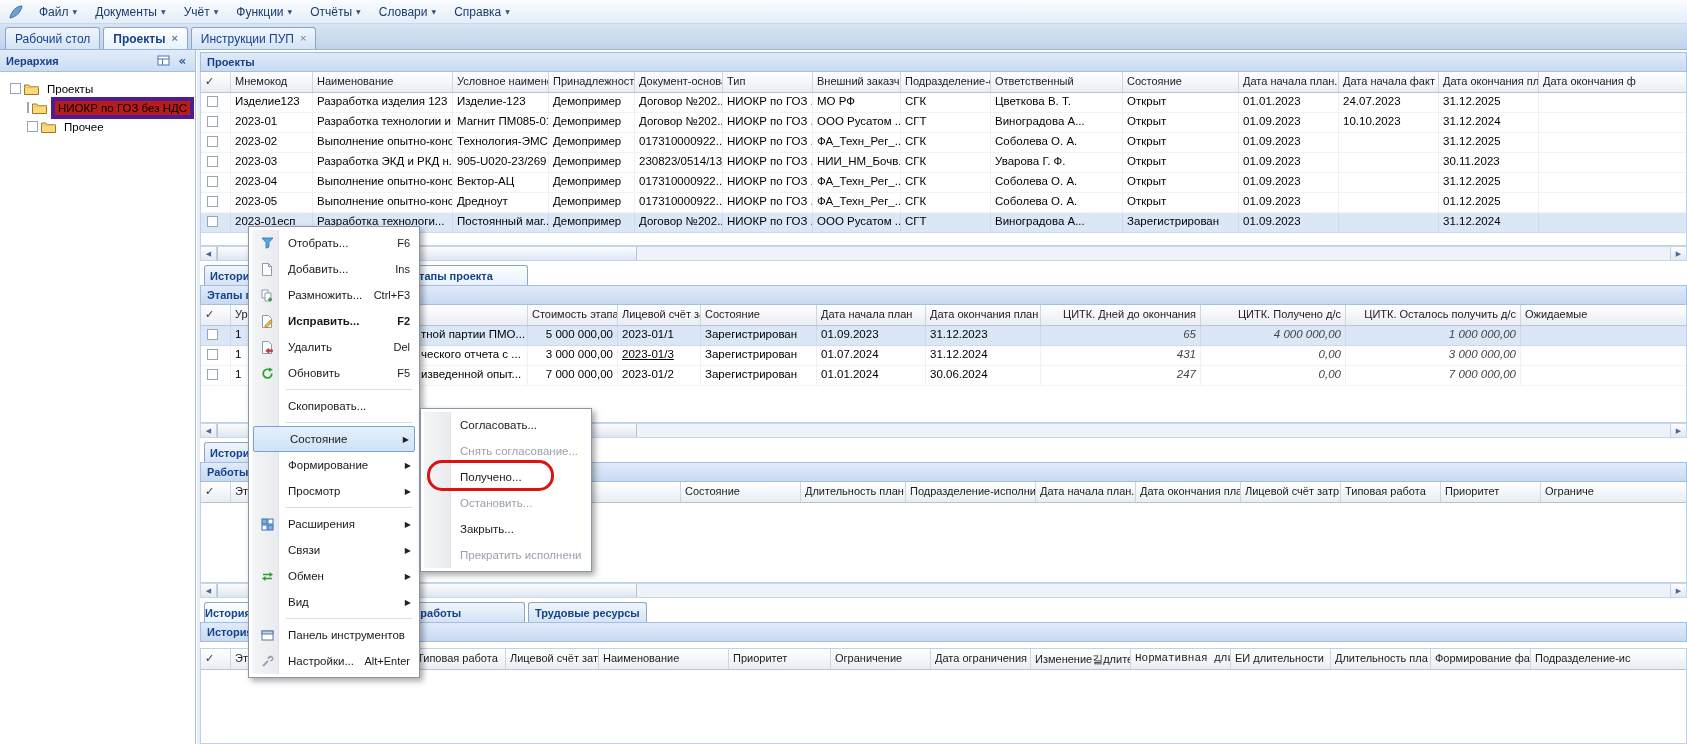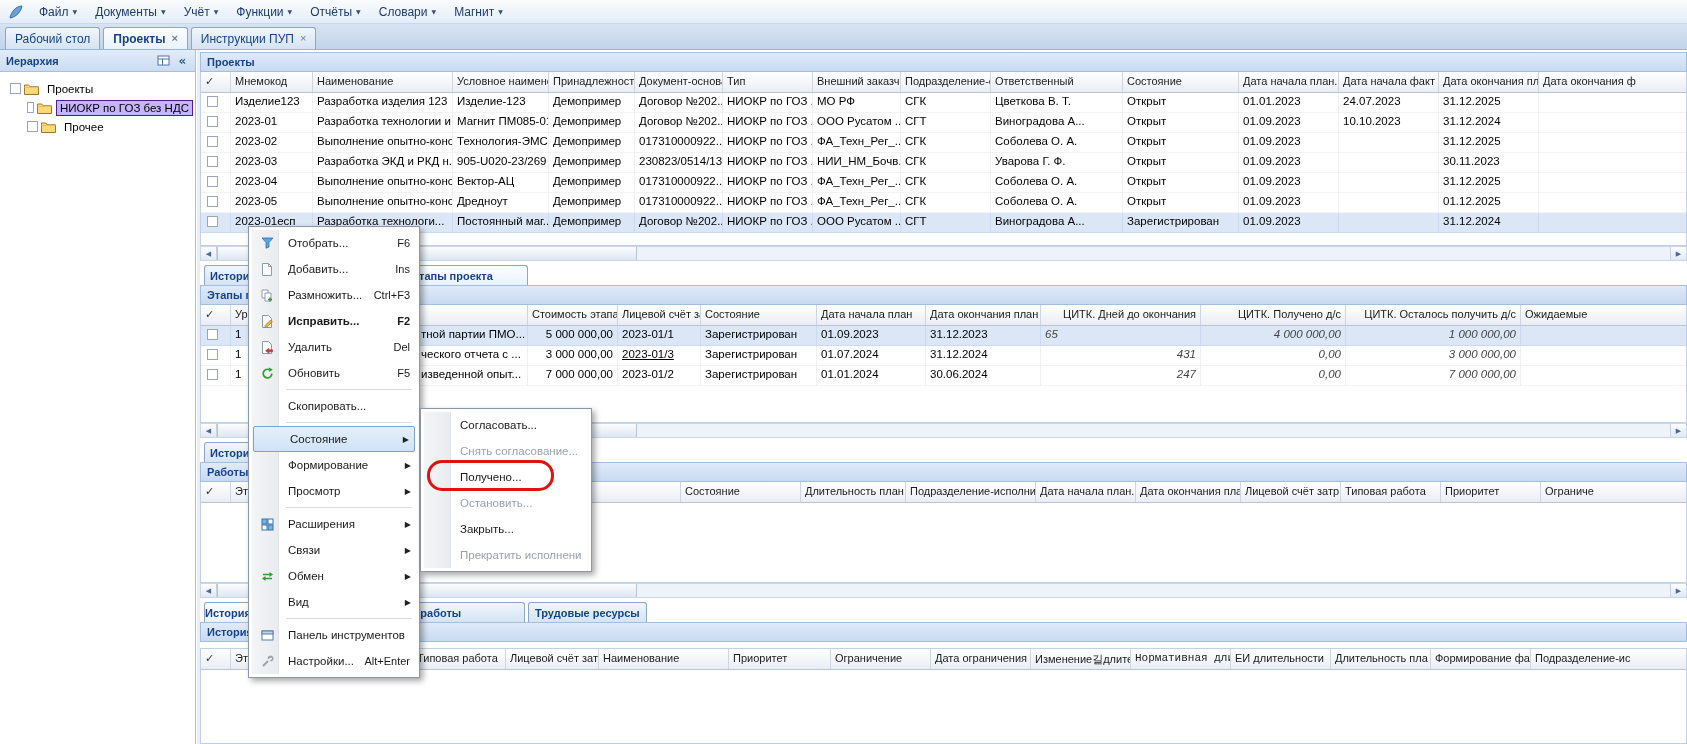--- a/index.html
+++ b/index.html
@@ -23,21 +23,21 @@
 
 
 .sidebar{position:absolute;left:0;top:50px;width:196px;height:694px;border-right:1px solid #aebfd6;background:#fff}
 .sb-head{height:22px;background:linear-gradient(#e2ecfa,#cbdcf2);border-bottom:1px solid #a9c0dd;display:flex;align-items:center;padding:0 4px 0 6px;color:#15428b;font-weight:bold;font-size:11px}
 .sb-title{flex:1}
 .sbt{display:inline-flex;align-items:center;justify-content:center;width:17px;height:16px;margin-left:2px;color:#2d5a94;font-weight:bold;font-size:12px}
 .tree{padding:7px 2px}
 .tnode{display:flex;align-items:center;height:19px;white-space:nowrap}
 .tnode .cb{margin-right:3px}
 .tnode .lbl{padding:1px 3px;font-size:11.5px;border:1px solid transparent}
-.tnode.sel .lbl{background:#c4b5fd;border:1px solid #4c1d95}
+.tnode.sel .lbl{background:#b91c1c;border:4px solid #4c1d95}
 .folder{margin-right:4px;display:inline-flex}
 .splitter{position:absolute;left:197px;top:50px;width:3px;height:694px;background:#e9eff8}
 
 
 .main{position:absolute;left:200px;top:50px;width:1487px;height:694px}
 .section{position:absolute;left:0;width:100%}
 #sec-projects{top:2px;height:209px}
 #sec-stages{top:213px;height:175px}
 #sec-works{top:390px;height:158px}
 #sec-history{top:550px;height:144px}
@@ -118,21 +118,21 @@
       </div>
       <div class="mb-item">
         <span>Отчёты</span>
         <span class="mb-arrow glyph">▼</span>
       </div>
       <div class="mb-item">
         <span>Словари</span>
         <span class="mb-arrow glyph">▼</span>
       </div>
       <div class="mb-item">
-        <span>Магнит</span>
+        <span>Справка</span>
         <span class="mb-arrow glyph">▼</span>
       </div>
     </div>
 </div>
 
 <div class="tabstrip" id="main-tabs">
     <div class="tab">
       <span>Рабочий стол</span>
     </div>
     <div class="tab active">
@@ -374,21 +374,21 @@
         <div class="grid-body">
           <div class="grow sel">
             <div class="gcell" style="width: 30px;"><span class="cb"></span></div>
             <div class="gcell" style="width: 38px;">1</div>
             <div class="gcell covered-name" style="width: 259px;">тной партии ПМО...</div>
             <div class="gcell" style="width: 90px; text-align: right;">5 000 000,00</div>
             <div class="gcell" style="width: 83px;">2023-01/1</div>
             <div class="gcell" style="width: 116px;">Зарегистрирован</div>
             <div class="gcell" style="width: 109px;">01.09.2023</div>
             <div class="gcell" style="width: 115px;">31.12.2023</div>
-            <div class="gcell it" style="width: 160px; ">65</div>
+            <div class="gcell it" style="width: 160px; text-align: right;">65</div>
             <div class="gcell it" style="width: 145px; text-align: right;">4 000 000,00</div>
             <div class="gcell it" style="width: 175px; text-align: right;">1 000 000,00</div>
             <div class="gcell" style="width: 167px;"></div>
           </div>
           <div class="grow">
             <div class="gcell" style="width: 30px;"><span class="cb"></span></div>
             <div class="gcell" style="width: 38px;">1</div>
             <div class="gcell covered-name" style="width: 259px;">ческого отчета с ...</div>
             <div class="gcell" style="width: 90px; text-align: right;">3 000 000,00</div>
             <div class="gcell" style="width: 83px; text-decoration: underline;">2023-01/3</div>

